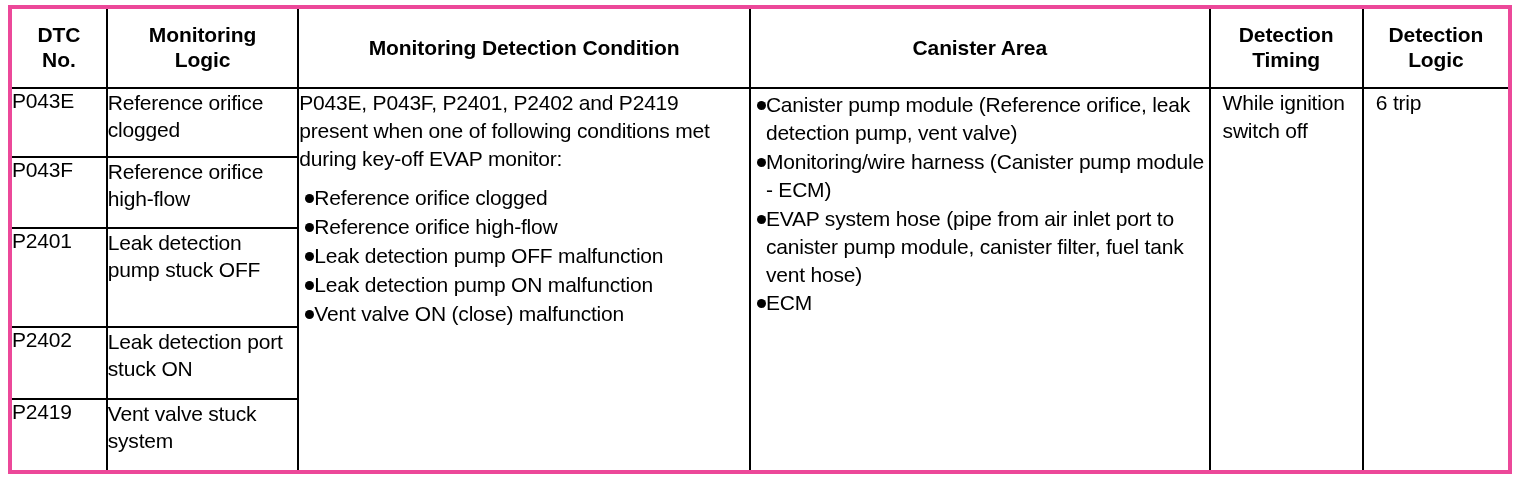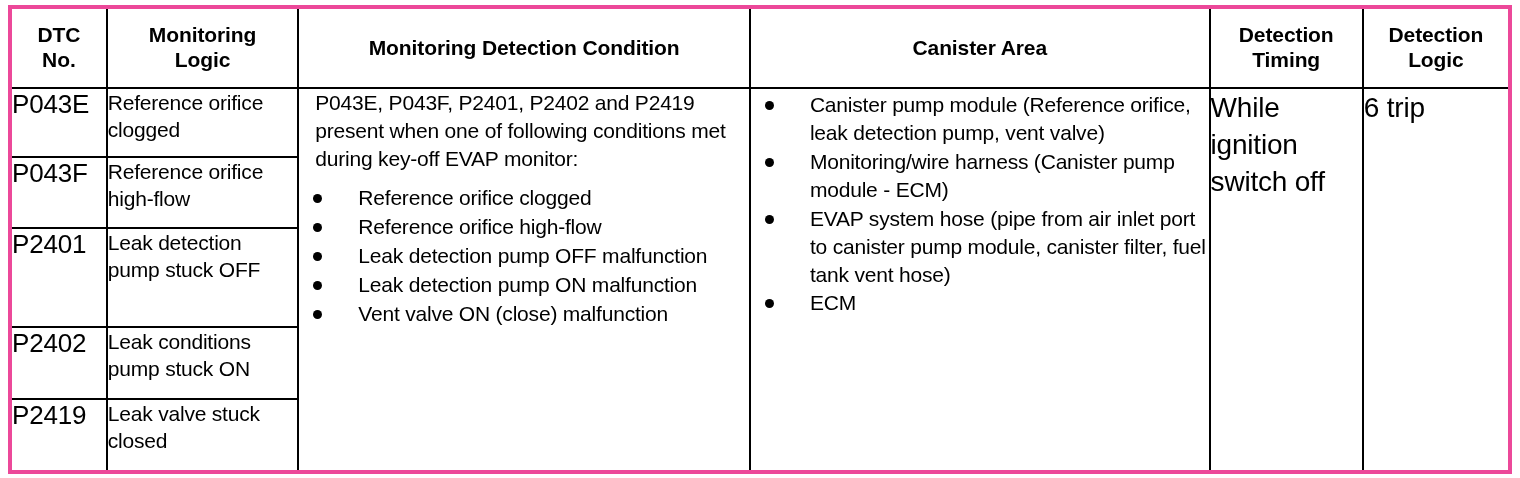--- a/index.html
+++ b/index.html
@@ -48,21 +48,21 @@
   col.c-monitor  { width: 190px; }
   col.c-cond     { width: 448px; }
   col.c-trouble  { width: 456px; }
   col.c-timing   { width: 152px; }
   col.c-logic    { width: 146px; }
 
   
   .cell-dtc {
     vertical-align: middle;
     text-align: left;
-    font-size: 26px;
+    font-size: 21px;
     padding: 4px 6px 4px 9px;
     white-space: nowrap;
     letter-spacing: -0.2px;
   }
   .cell-monitor {
     vertical-align: middle;
     text-align: left;
     font-size: 21px;
     line-height: 1.30;
     padding: 5px 4px 5px 9px;
@@ -77,53 +77,53 @@
   }
   .cell-mid {
     vertical-align: middle;
     padding: 6px 8px 6px 9px;
     font-size: 21px;
     line-height: 1.33;
     letter-spacing: -0.2px;
   }
 
   .intro-text {
-    margin: 0 0 12px 16px;
+    margin: 0 0 12px 0;
     font-size: 21px;
     line-height: 1.325;
   }
 
   ul.bullets {
     list-style: none;
     margin: 0;
     padding: 0;
   }
   ul.bullets.ta { margin-top: 2px; }
   ul.bullets li {
     position: relative;
-    padding-left: 51px;
+    padding-left: 15px;
     margin-bottom: 1px;
     font-size: 21px;
     line-height: 1.33;
-    margin-left: 8px;
   }
   ul.bullets li .dot {
     position: absolute;
     left: 6px;
     top: 10px;
     width: 9px;
     height: 9px;
     background: #000000;
     border-radius: 50%;
   }
 
   .timing-text, .logic-text {
-    font-size: 28px;
-    line-height: 1.33;
-    letter-spacing: -0.2px;
+    font-size: 21px;
+    line-height: 1.33;
+    letter-spacing: -0.2px;
+    margin-left: 12px;
   }
 </style>
 </head>
 <body>
 
 <table class="dtc-table">
   <colgroup>
     <col class="c-dtc">
     <col class="c-monitor">
     <col class="c-cond">
@@ -198,21 +198,21 @@
       <td class="cell-monitor">Reference orifice high-flow</td>
     </tr>
 
     <tr>
       <td class="cell-dtc" style="height:97px">P2401</td>
       <td class="cell-monitor">Leak detection pump stuck OFF</td>
     </tr>
 
     <tr>
       <td class="cell-dtc" style="height:70px">P2402</td>
-      <td class="cell-monitor">Leak conditions pump stuck ON</td>
+      <td class="cell-monitor">Leak detection port stuck ON</td>
     </tr>
 
     <tr>
       <td class="cell-dtc" style="height:70px">P2419</td>
-      <td class="cell-monitor">Leak valve stuck closed</td>
+      <td class="cell-monitor">Vent valve stuck system</td>
     </tr>
   </tbody>
 </table>
 
 </body></html>

